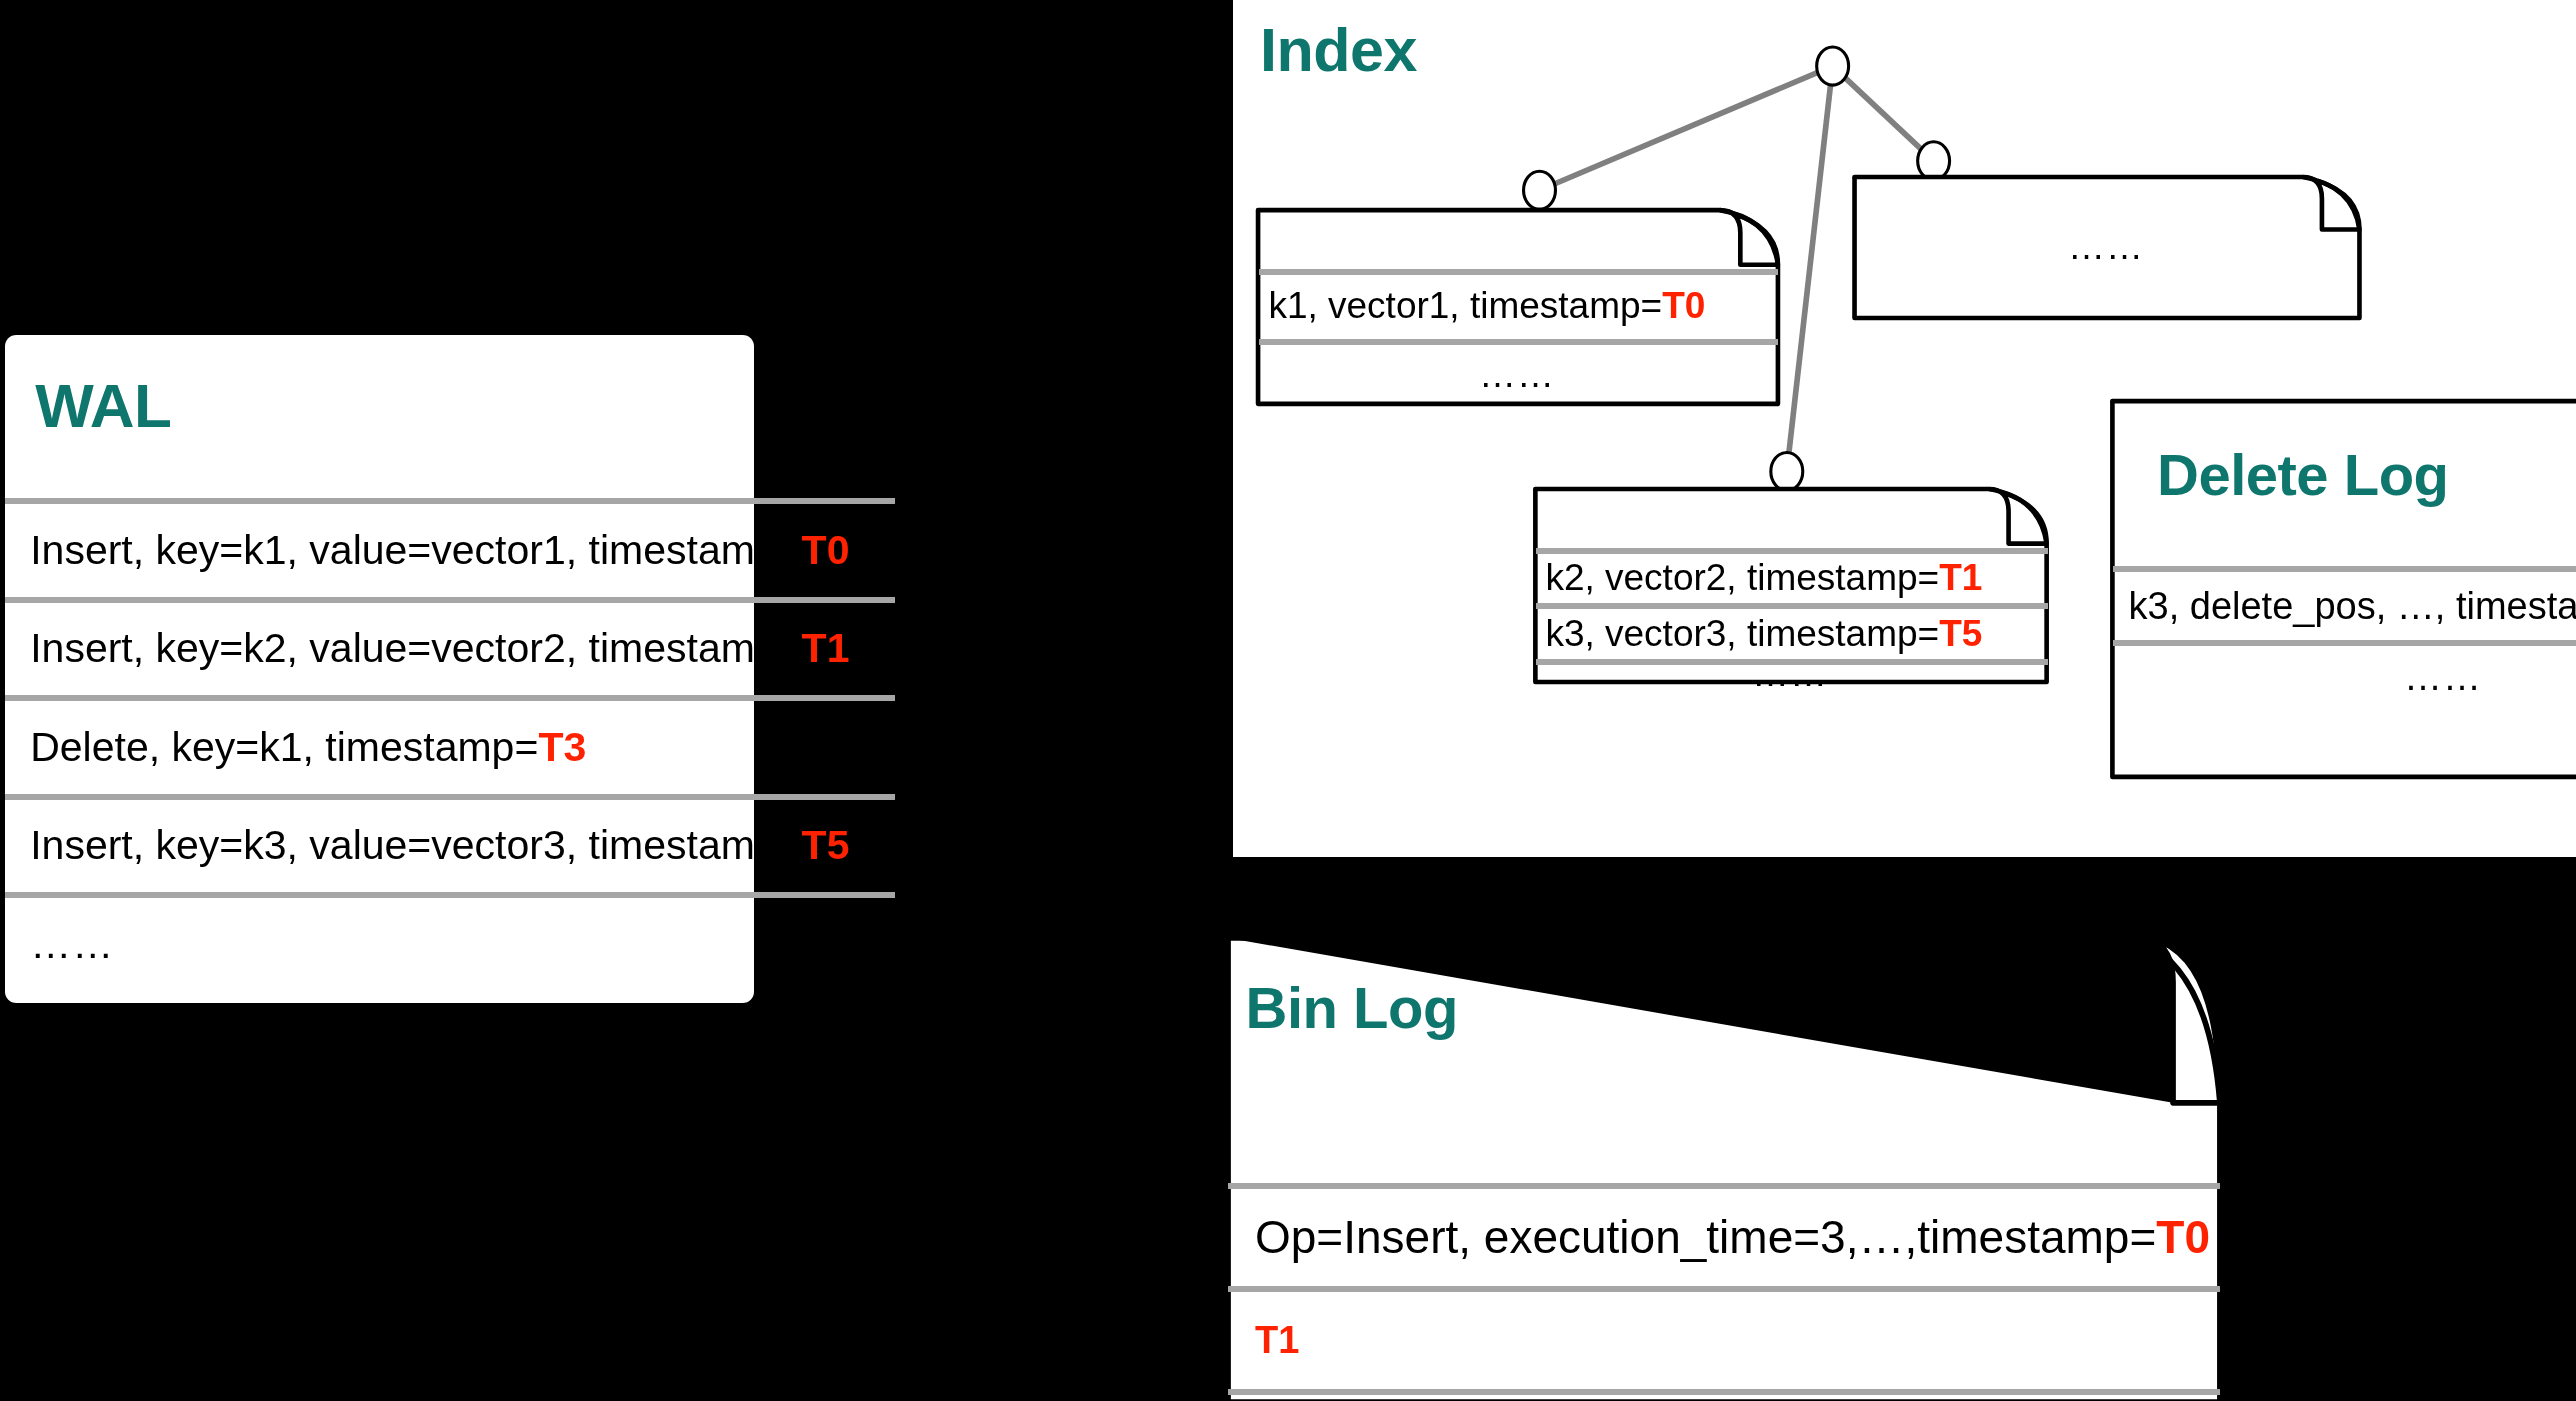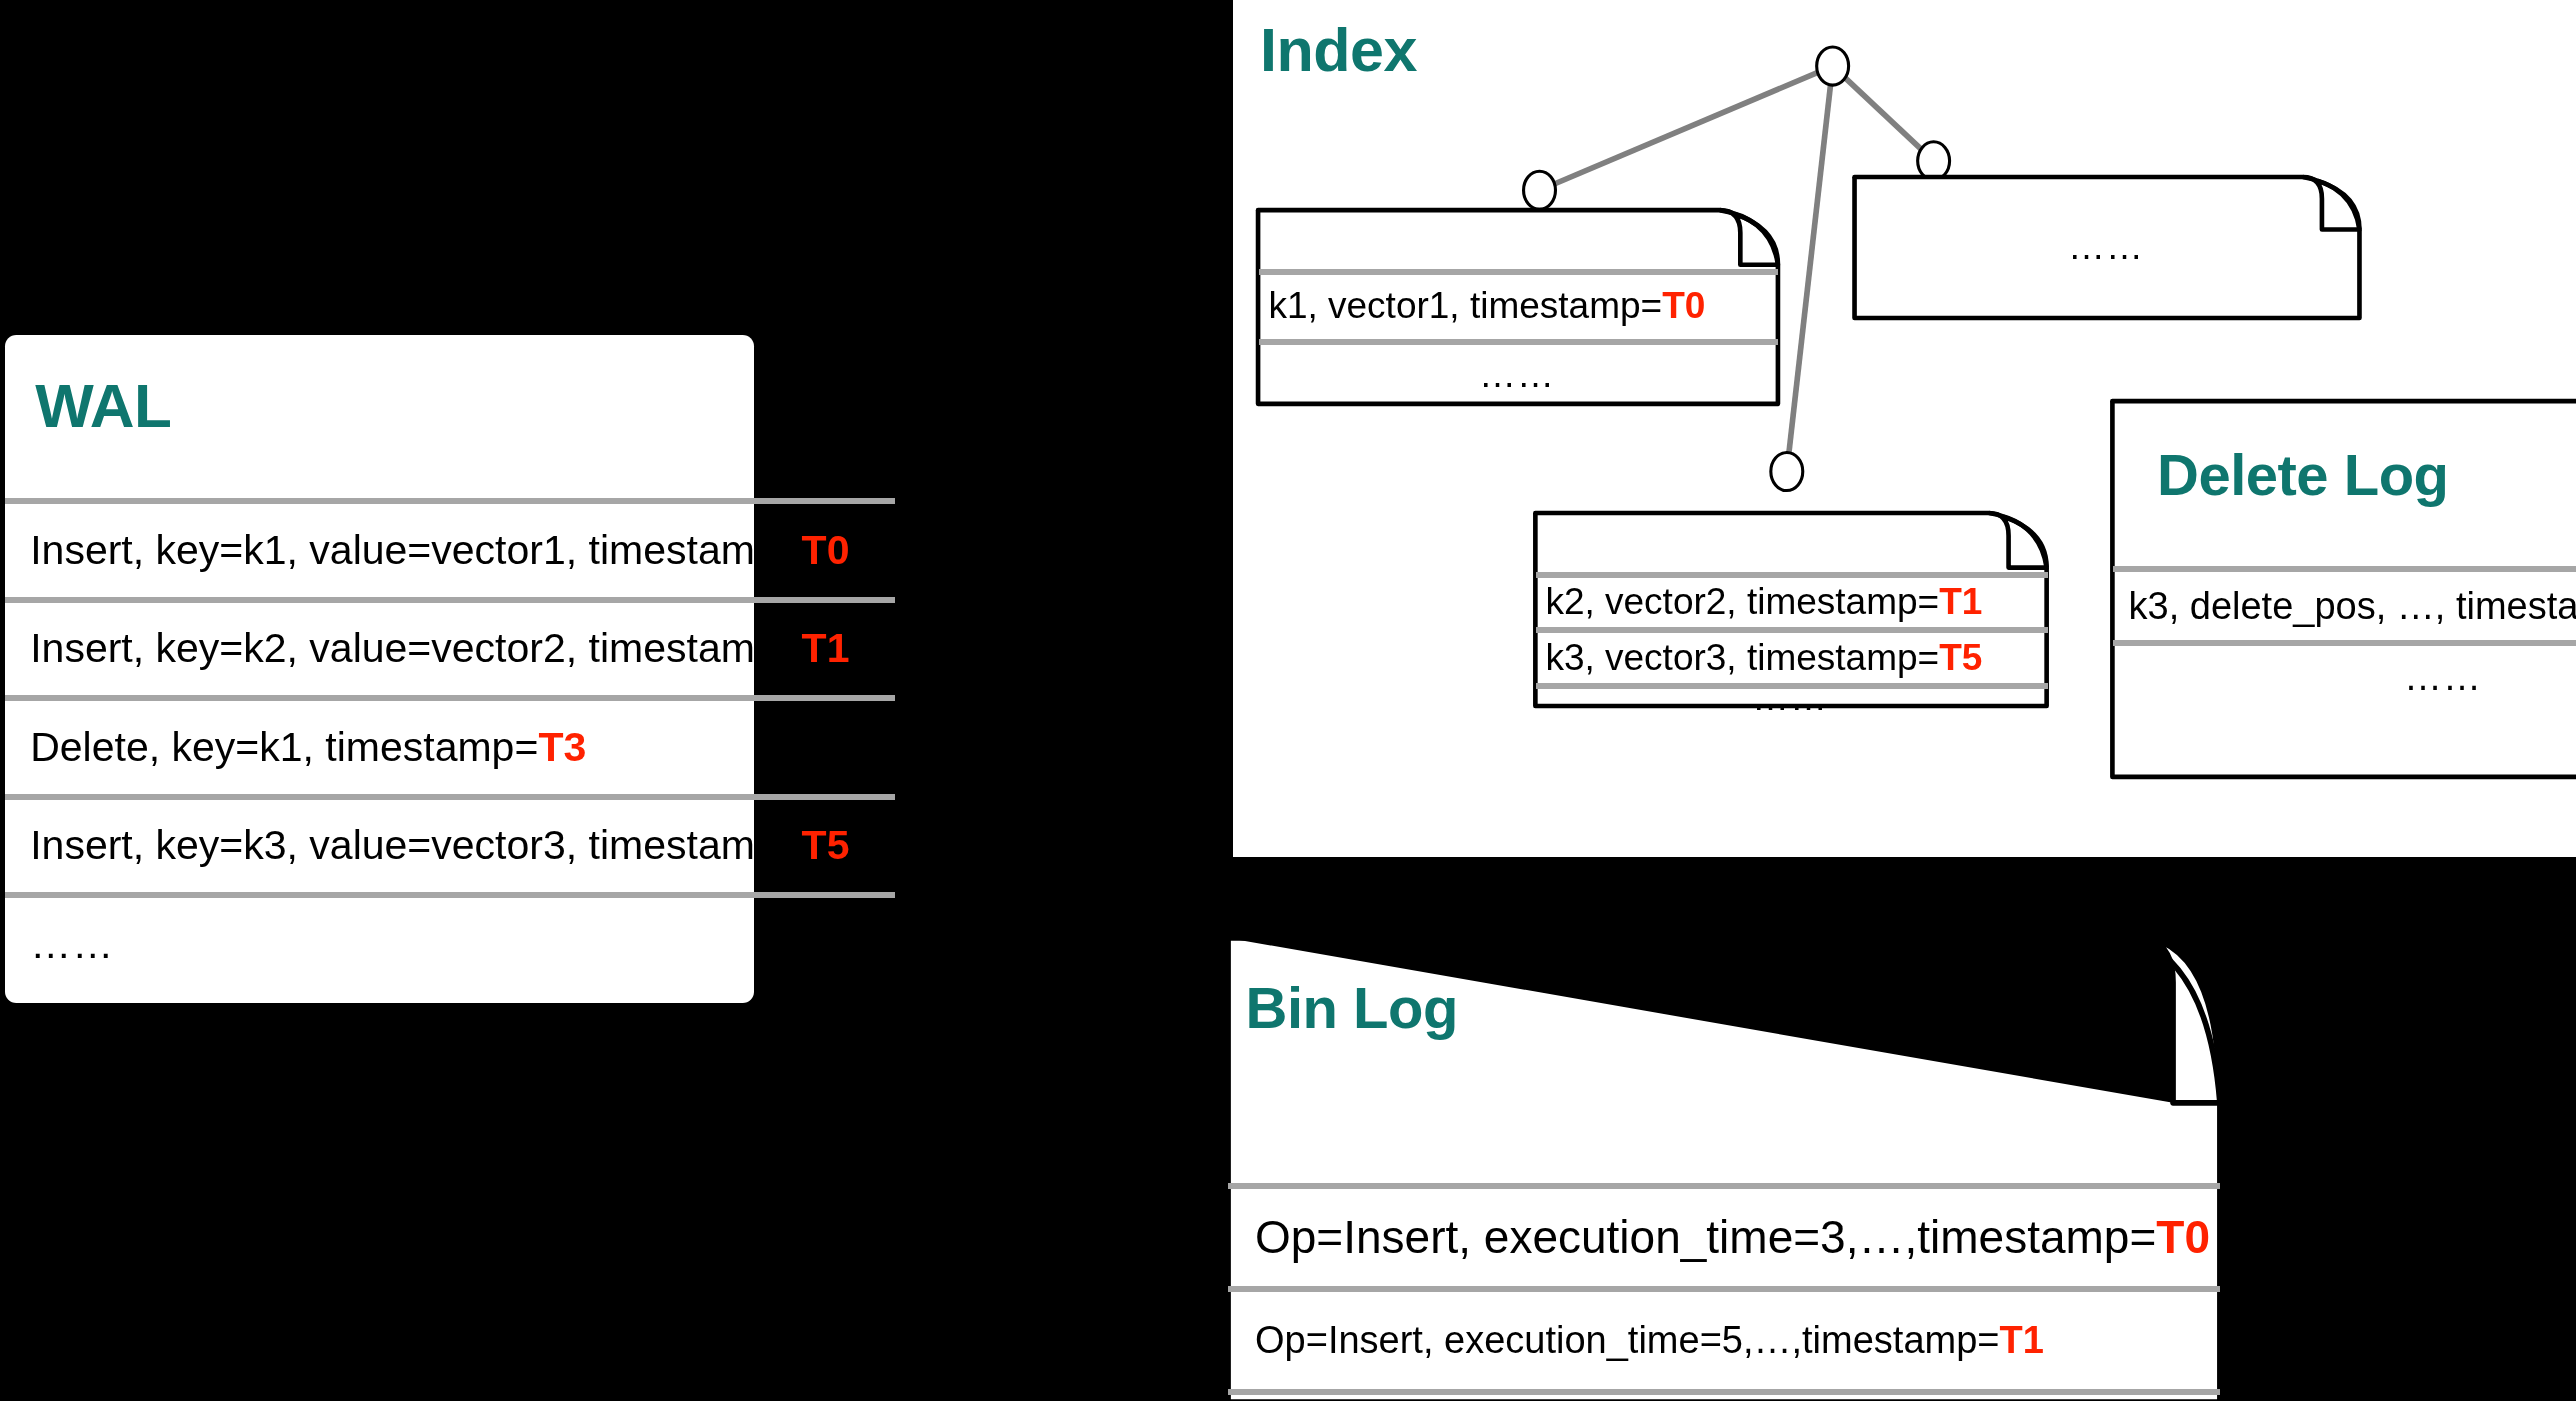--- a/index.html
+++ b/index.html
@@ -163,21 +163,21 @@
       <svg width="510" height="145" viewBox="0 0 990 282">
         <path d="M4 4 H 876 Q 913 4 913 46 L 913 106 H 986 Q 986 38 906 12" fill="none" stroke="#000000" stroke-width="9" stroke-linecap="round" stroke-linejoin="round"></path>
         <path d="M4 4 L 4 278 L 986 278 L 986 106" fill="none" stroke="#000000" stroke-width="9" stroke-linejoin="round"></path>
         <path d="M876 4 Q 973 20 986 106" fill="none" stroke="#000000" stroke-width="9"></path>
       </svg>
       <div class="docrow ellipsis" style="left:0px; top:0px; width:508px; height:143px; font-size:37px; justify-content:center;">
         <span>……</span>
       </div>
     </div>
 
-    <div class="docbox" style="left:300px; top:487px; width:601px; height:197px;margin-top:24px;">
+    <div class="docbox" style="left:300px; top:487px; width:601px; height:197px;">
       <svg width="516" height="197" viewBox="0 0 1002 383">
         <path d="M4 4 H 886 Q 924 4 924 48 L 924 110 H 998 Q 998 40 916 12" fill="none" stroke="#000000" stroke-width="9" stroke-linecap="round" stroke-linejoin="round"></path>
         <path d="M4 4 L 4 379 L 998 379 L 998 110" fill="none" stroke="#000000" stroke-width="9" stroke-linejoin="round"></path>
         <path d="M886 4 Q 985 20 998 110" fill="none" stroke="#000000" stroke-width="9"></path>
       </svg>
       <div class="docsep" style="left:2.6px; top:61px; width:512px; height:5.7px;"></div>
       <div class="docsep" style="left:2.6px; top:116px; width:512px; height:5.7px;"></div>
       <div class="docsep" style="left:2.6px; top:172px; width:512px; height:5.7px;"></div>
       <div class="docrow" style="left:12.4px; top:66px; height:50px; font-size:37px;">
         <span>k2, vector2, timestamp=</span>
@@ -225,21 +225,20 @@
 
     <div class="row-sep" style="left:0px; top:245px; width:992px; height:5.7px;"></div>
     <div class="row-sep" style="left:0px; top:348px; width:992px; height:5.7px;"></div>
     <div class="row-sep" style="left:0px; top:451px; width:992px; height:5.7px;"></div>
 
     <div class="row" style="left:27px; top:250px; height:97px; font-size:46px;">
       <span>Op=Insert, execution_time=3,…,timestamp=</span>
         <span class="ts">T0</span>
     </div>
     <div class="row" style="left:27px; top:353px; height:98px; font-size:38px;">
-      <span>Op=Insert, execution_time=5,…,timestamp=</span>
         <span class="ts">T1</span>
     </div>
     <div class="row ellipsis" style="left:21.6px; top:457px; height:7.2px; font-size:38px;">
       <span>……</span>
     </div>
   </div>
 
 </div>
 
 

